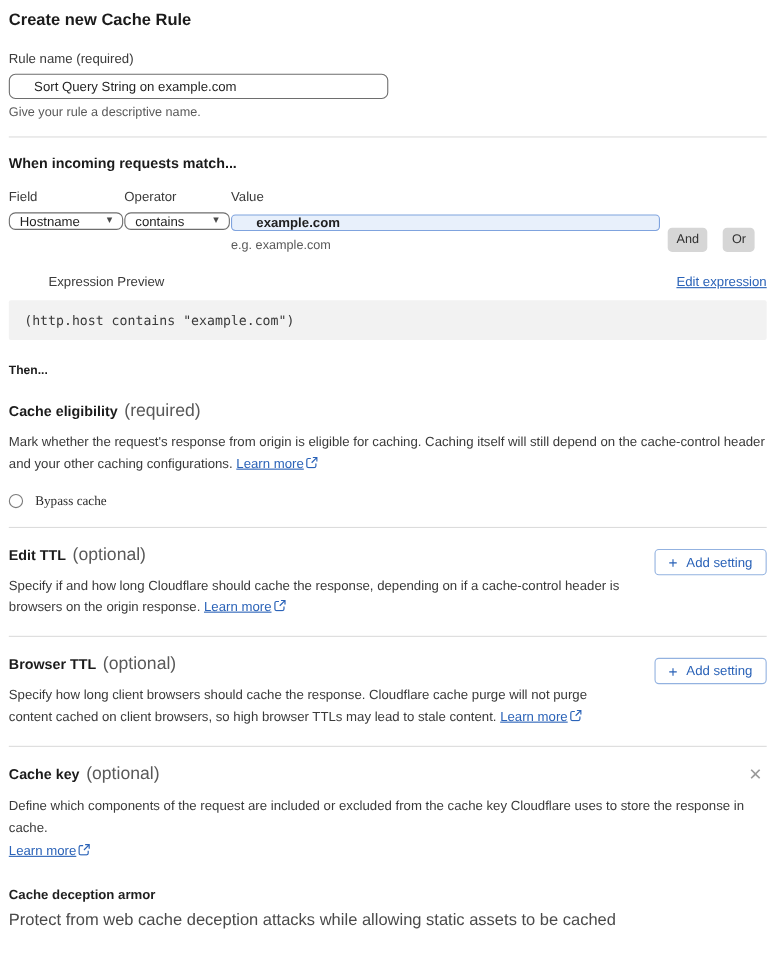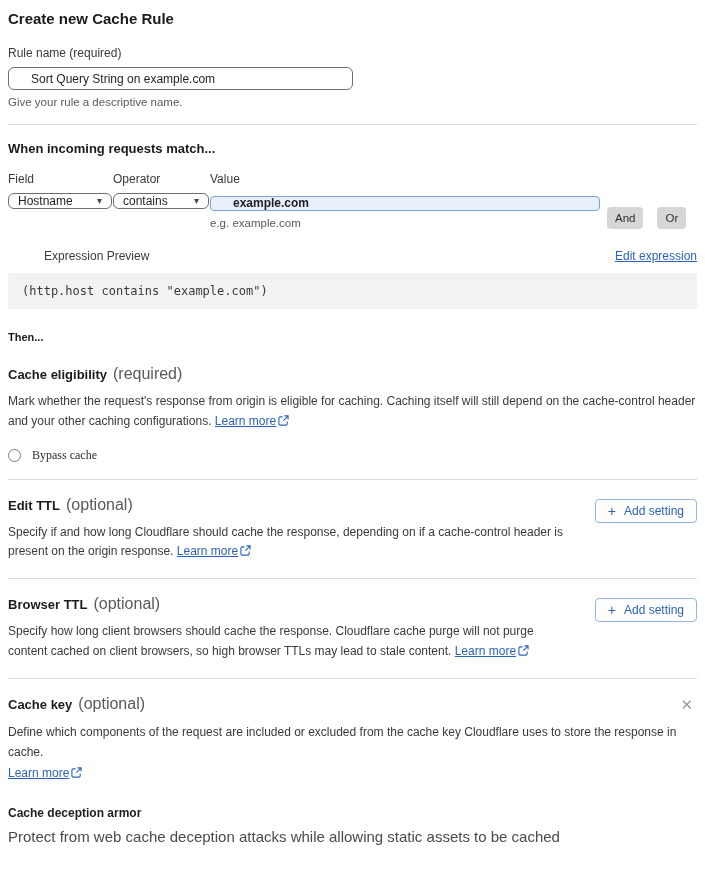--- a/index.html
+++ b/index.html
@@ -164,21 +164,21 @@
   </div>
 
   <hr class="divider">
 
   <div class="ttl-section">
     <div class="ttl-left">
       <div class="setting-title-row">
         <span class="section-h">Edit TTL</span>
         <span class="badge">(optional)</span>
       </div>
-      <p class="desc"><span>Specify if and how long Cloudflare should cache the response, depending on if a cache-control header is present on the origin response.</span>
+      <p class="desc"><span>Specify if and how long Cloudflare should cache the response, depending on if a cache-control header is browsers on the origin response.</span>
         <a class="link">Learn more</a><svg class="ext-icon" width="11" height="11" viewBox="0 0 12 12">
             <path d="M5 2H2.5A1.5 1.5 0 0 0 1 3.5v6A1.5 1.5 0 0 0 2.5 11h6A1.5 1.5 0 0 0 10 9.5V7" fill="none" stroke="#2b63b8" stroke-width="1.2"></path>
             <path d="M7 1h4v4M10.6 1.4 5.8 6.2" fill="none" stroke="#2b63b8" stroke-width="1.2"></path>
           </svg>
       </p>
     </div>
     <button class="add-btn">
       <span class="plus">+</span>
       <span>Add setting</span>
     </button>

